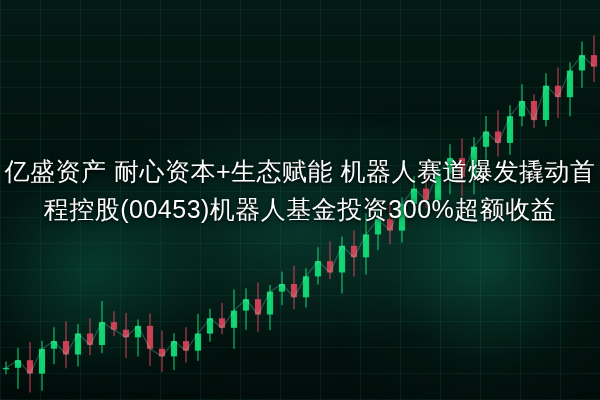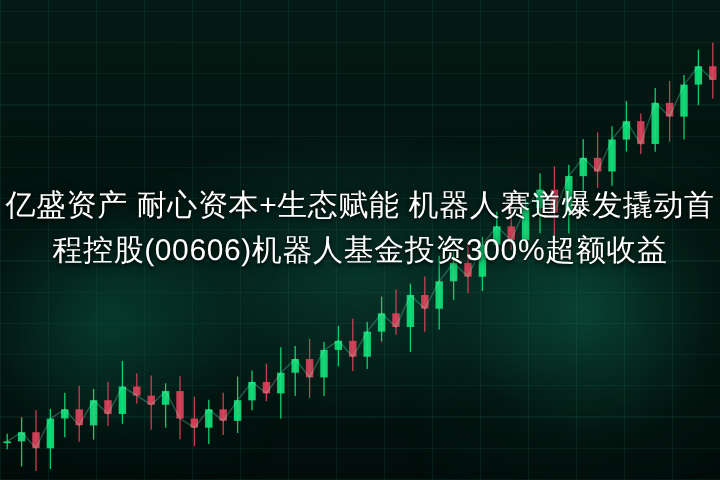--- a/index.html
+++ b/index.html
@@ -189,16 +189,16 @@
           <rect x="578.9" y="55.2" width="6.2" height="15.3" fill="#13e07a" opacity="0.92"></rect>
           <line x1="594.0" y1="35.5" x2="594.0" y2="82.1" stroke="#d9435b" stroke-width="1.1" opacity="0.9"></line>
           <rect x="590.9" y="55.2" width="6.2" height="11.4" fill="#d9435b" opacity="0.92"></rect>
         </g>
       <polyline id="trend-line" fill="none" stroke="rgba(120,255,200,0.28)" stroke-width="1.2" points="6.0,367.8 18.0,360.2 30.0,373.6 42.0,348.8 54.0,341.1 66.0,354.5 78.0,333.5 90.0,345.0 102.0,322.1 114.0,329.7 126.0,337.3 138.0,325.9 150.0,348.8 162.0,356.4 174.0,341.1 186.0,350.7 198.0,333.5 210.0,318.3 222.0,327.8 234.0,310.6 246.0,299.2 258.0,314.5 270.0,291.6 282.0,284.0 294.0,297.3 306.0,276.3 318.0,261.1 330.0,272.5 342.0,245.8 354.0,257.3 366.0,234.4 378.0,219.1 390.0,230.6 402.0,203.9 414.0,188.6 426.0,200.1 438.0,173.4 450.0,158.1 462.0,177.2 474.0,146.7 486.0,131.5 498.0,142.9 510.0,116.2 522.0,101.0 534.0,120.0 546.0,85.7 558.0,97.1 570.0,70.5 582.0,55.2 594.0,66.6"></polyline>
     </svg>
   </div>
 
   <div class="headline">
     <span class="line1">亿盛资产 耐心资本+生态赋能 机器人赛道爆发撬动首</span>
-    <span class="line2">程控股(00606)机器人基金投资300%超额收益</span>
+    <span class="line2">程控股(00453)机器人基金投资300%超额收益</span>
   </div>
 
 </div>
 
 </body></html>

